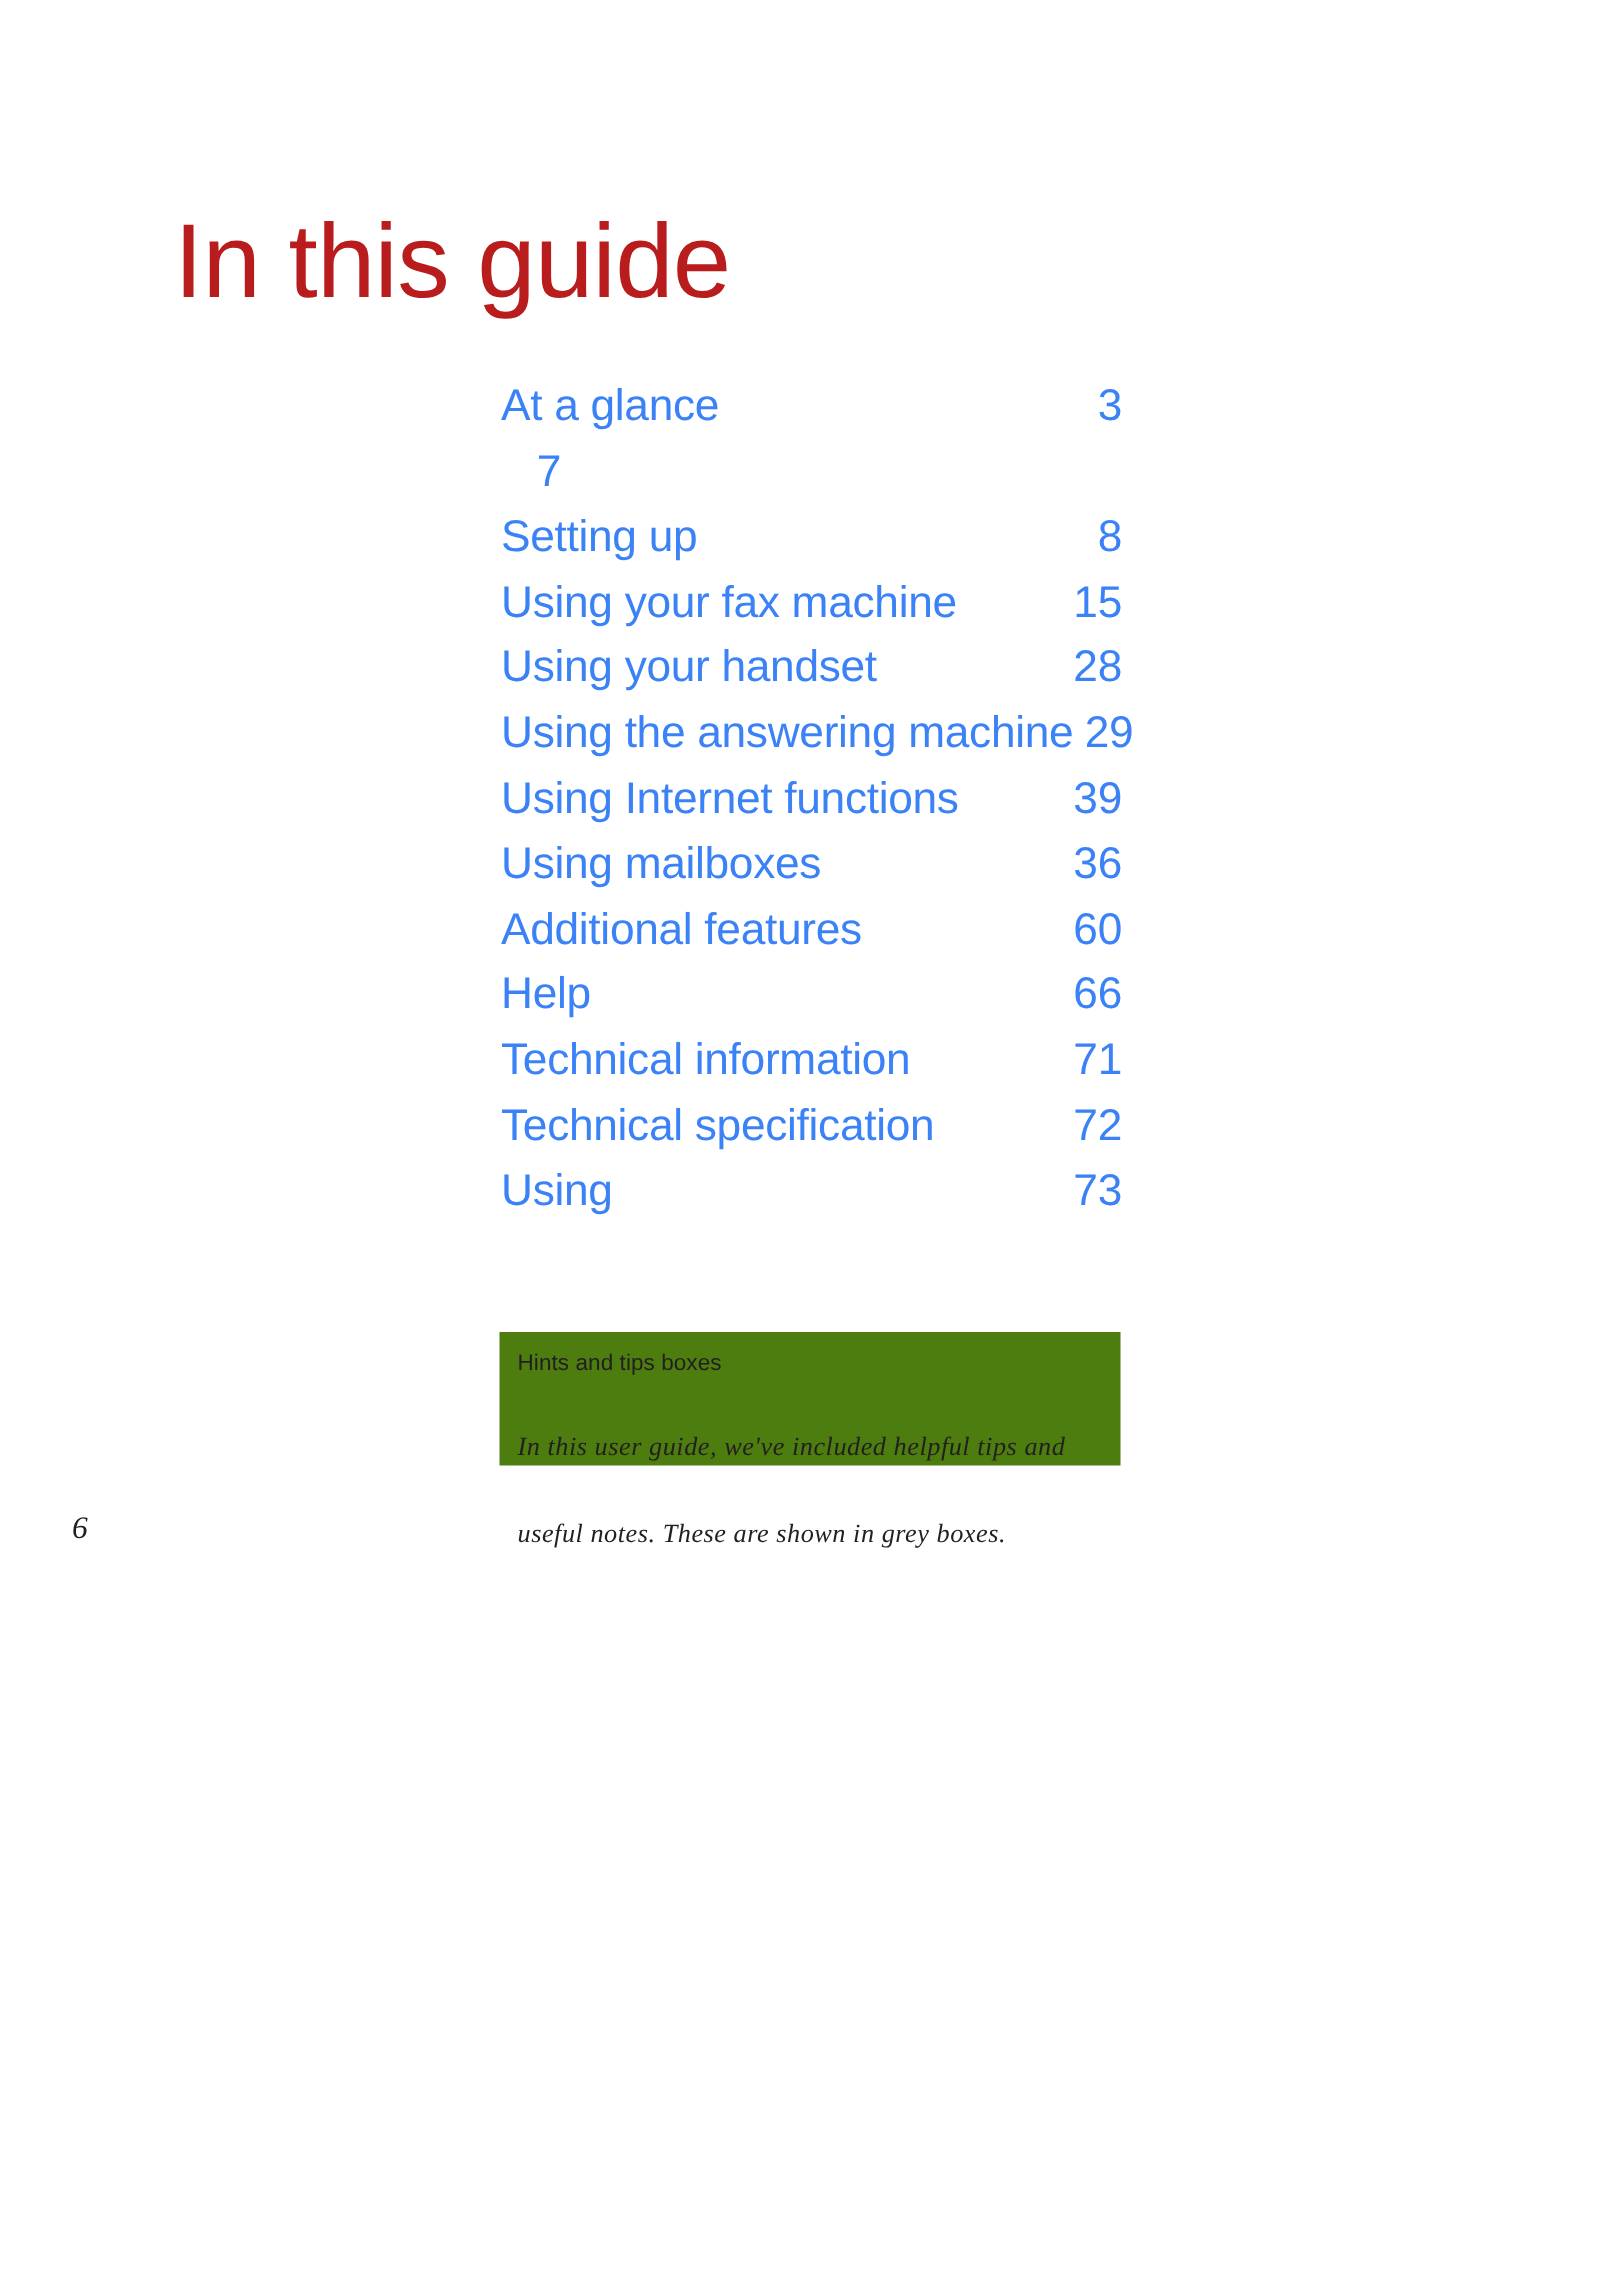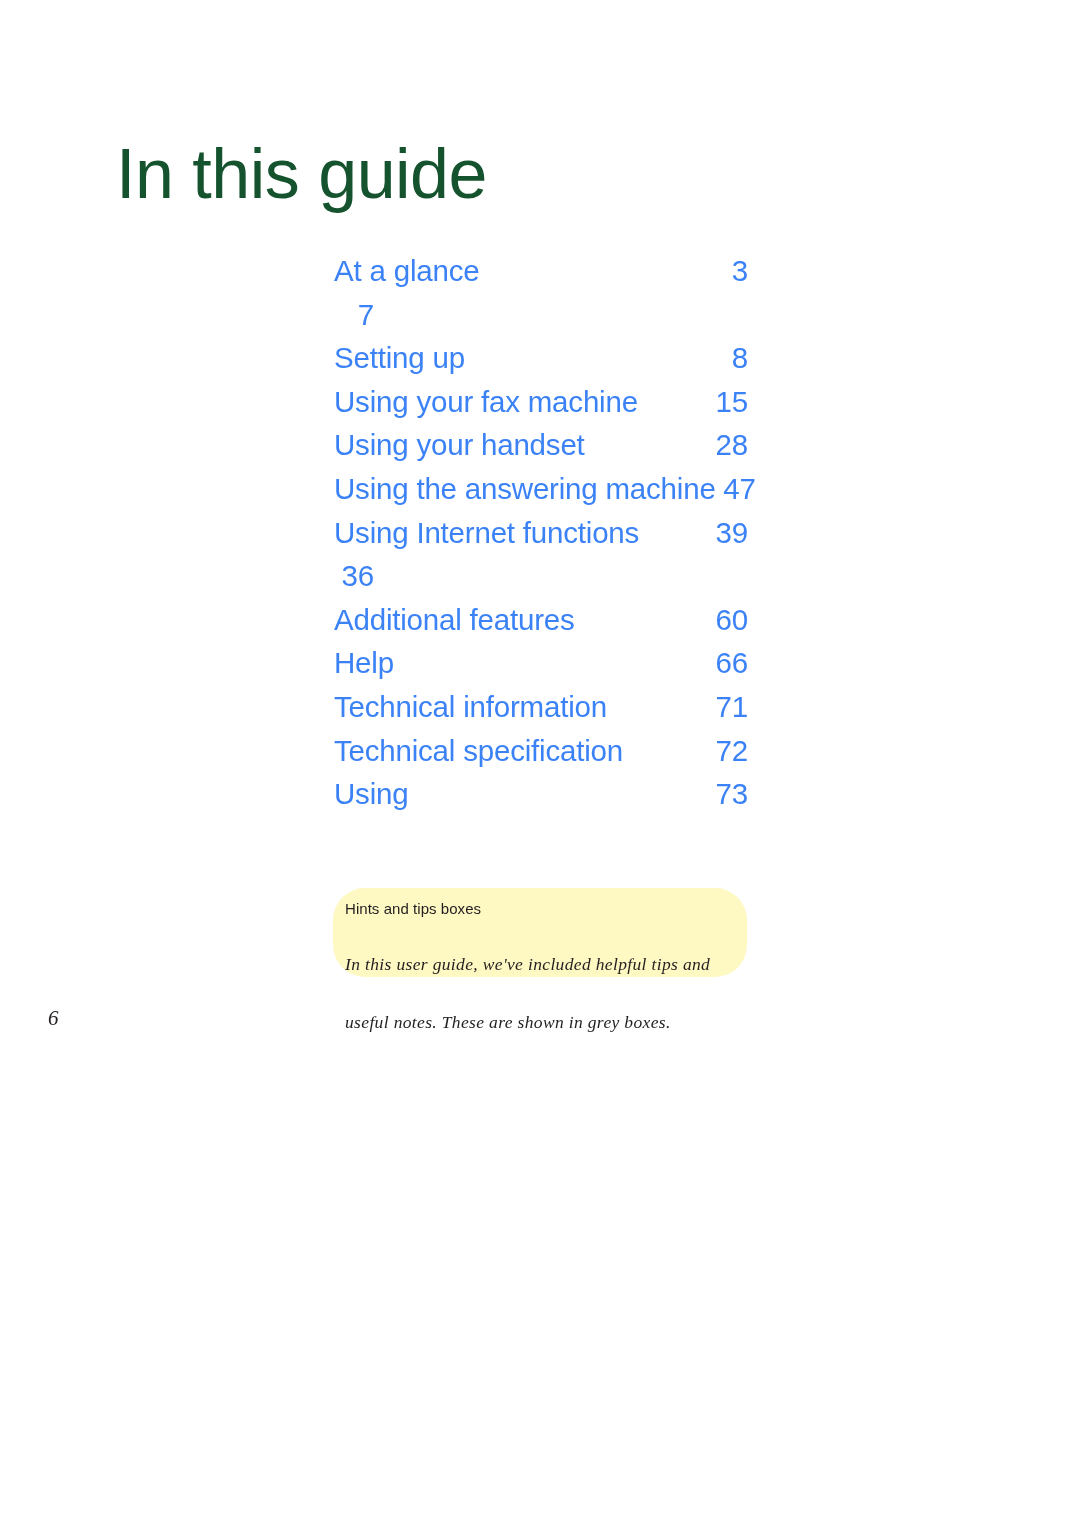--- a/index.html
+++ b/index.html
@@ -24,21 +24,21 @@
 
   
   .page-title {
     position: absolute;
     left: 116px;
     top: 92px;
     font-family: "Liberation Sans", sans-serif;
     font-size: 70px;
     font-weight: 400;
     letter-spacing: -0.5px;
-    color: #14532d;
+    color: #b91c1c;
     line-height: 1.0;
     white-space: nowrap;
   }
 
   
   .toc {
     position: absolute;
     left: 334px;
     top: 249px;
     width: 414px;
@@ -63,24 +63,23 @@
     min-width: 40px;
   }
 
   
   .hint-box {
     position: absolute;
     left: 333px;
     top: 888px;
     width: 414px;
     height: 89px;
-    background: #fef9c3;
+    background: #4d7c0f;
     box-sizing: border-box;
     padding: 10px 12px 8px 12px;
-    border-radius: 32px;
   }
   .hint-title {
     font-family: "Liberation Sans", sans-serif;
     font-size: 15px;
     font-weight: 400;
     color: #231f20;
     line-height: 22px;
     letter-spacing: 0.05px;
   }
   .hint-body {
@@ -138,29 +137,30 @@
       <span class="toc-page">15</span>
     </div>
 
     <div class="toc-row">
       <span class="toc-label">Using your handset</span>
       <span class="toc-page">28</span>
     </div>
 
     <div class="toc-row">
       <span class="toc-label">Using the answering machine</span>
-      <span class="toc-page">47</span>
+      <span class="toc-page">29</span>
     </div>
 
     <div class="toc-row">
       <span class="toc-label">Using Internet functions</span>
       <span class="toc-page">39</span>
     </div>
 
     <div class="toc-row">
+      <span class="toc-label">Using mailboxes</span>
       <span class="toc-page">36</span>
     </div>
 
 
     <div class="toc-row">
       <span class="toc-label">Additional features</span>
       <span class="toc-page">60</span>
     </div>
 
     <div class="toc-row">

